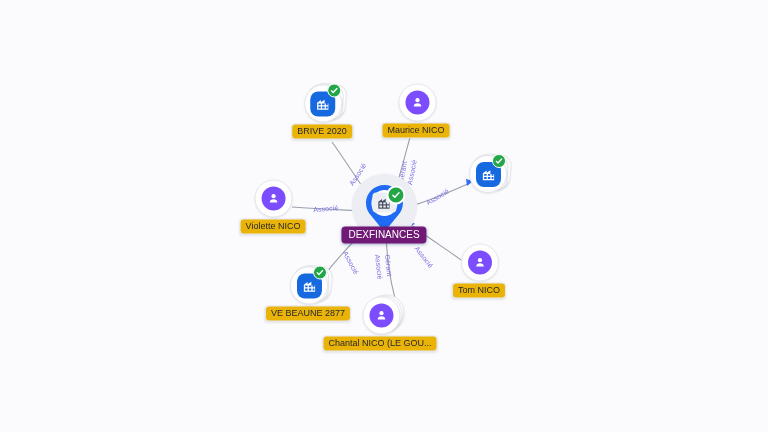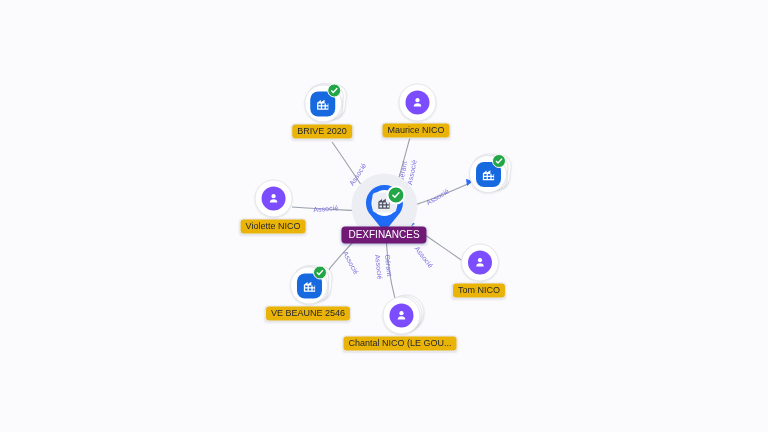--- a/index.html
+++ b/index.html
@@ -353,24 +353,24 @@
             <path d="M3 21V10l6-4.5V9l6-4v6h6v10H3zm2-2h4v-3H5v3zm0-5h4v-3H5v3zm6 5h4v-3h-4v3zm0-5h4v-3h-4v3zm6 5h3v-3h-3v3zm0-5h3v-3h-3v3z"></path>
           </svg>
         </div>
       </div>
       <div class="check-badge">
         <svg width="8" height="8" viewBox="0 0 24 24" fill="none" stroke="#ffffff" stroke-width="4" stroke-linecap="round" stroke-linejoin="round">
           <polyline points="4,13 9,18 20,6"></polyline>
         </svg>
       </div>
     </div>
-    <div class="node-caption">VE BEAUNE 2546</div>
-  </div>
-
-  <div class="node" style="left:400px; top:324px;">
+    <div class="node-caption">VE BEAUNE 2877</div>
+  </div>
+
+  <div class="node" style="left:380px; top:324px;">
     <div class="person-stack">
       <div class="card c3"></div>
       <div class="card c2"></div>
       <div class="card c1">
         <div class="person-avatar">
           <svg width="14" height="14" viewBox="0 0 24 24" fill="#ffffff">
             <circle cx="12" cy="8" r="3.6"></circle>
             <path d="M5.5 19c0-3.6 2.9-5.6 6.5-5.6s6.5 2 6.5 5.6z"></path>
           </svg>
         </div>

